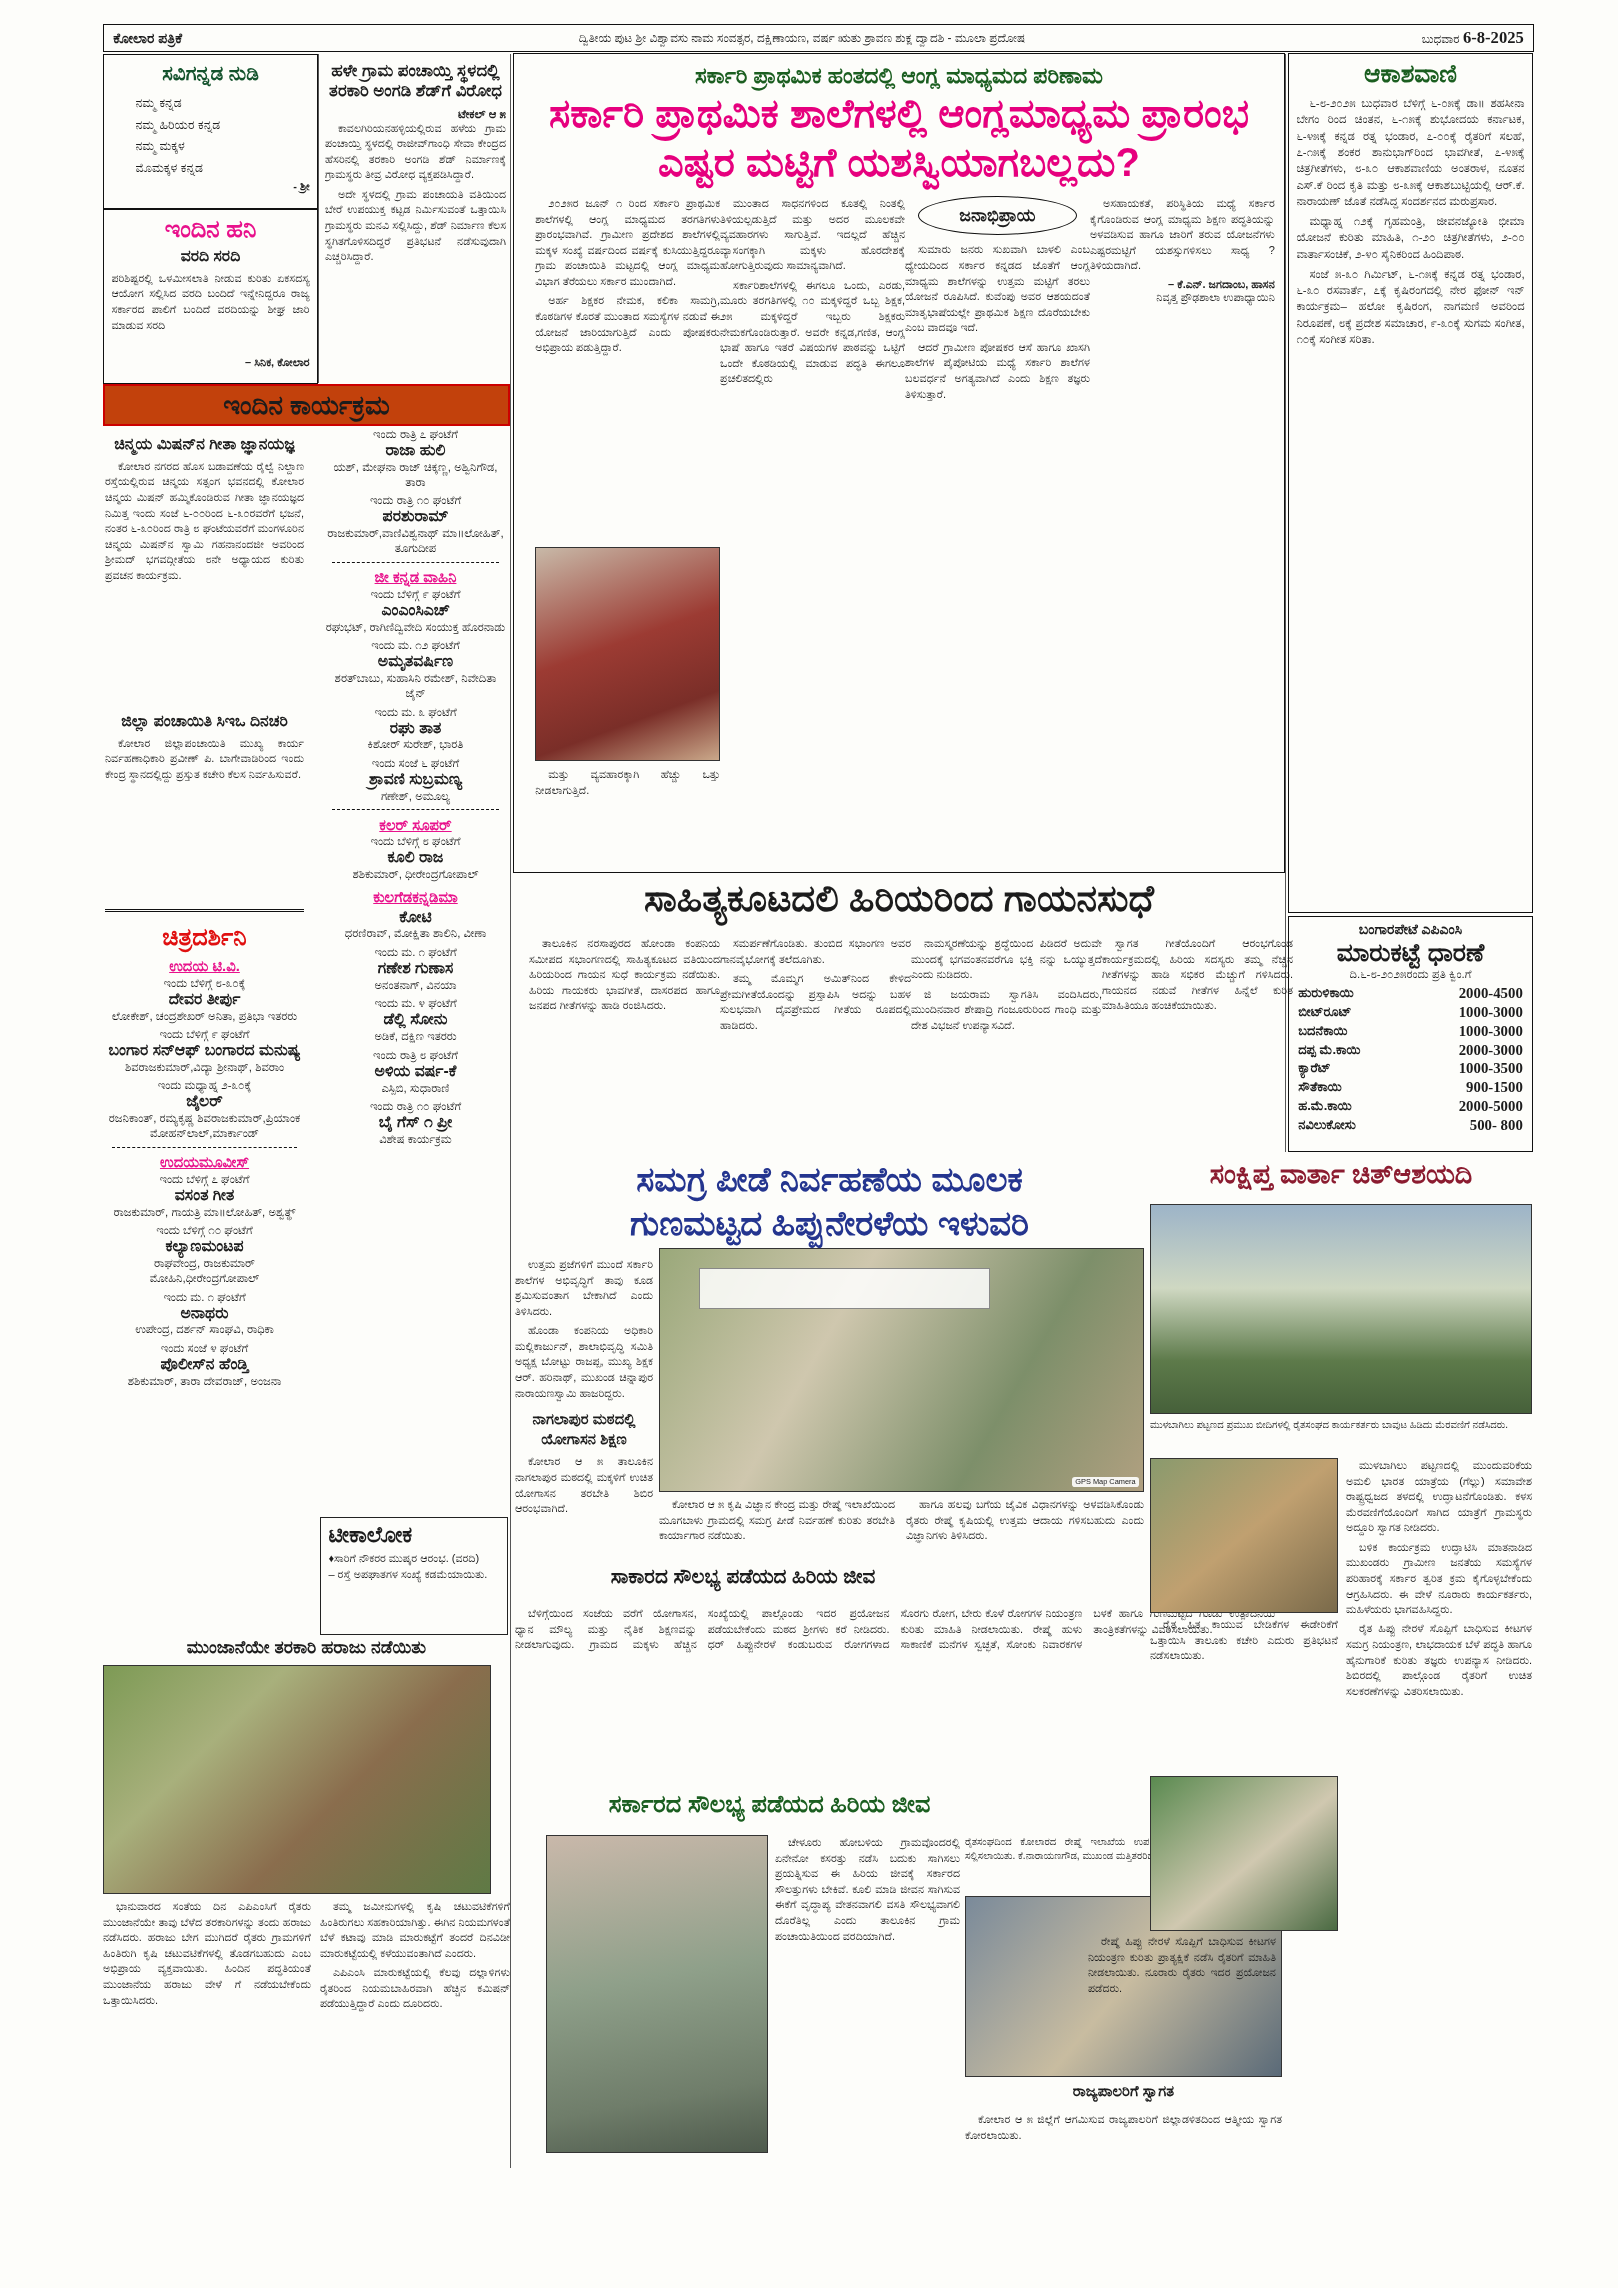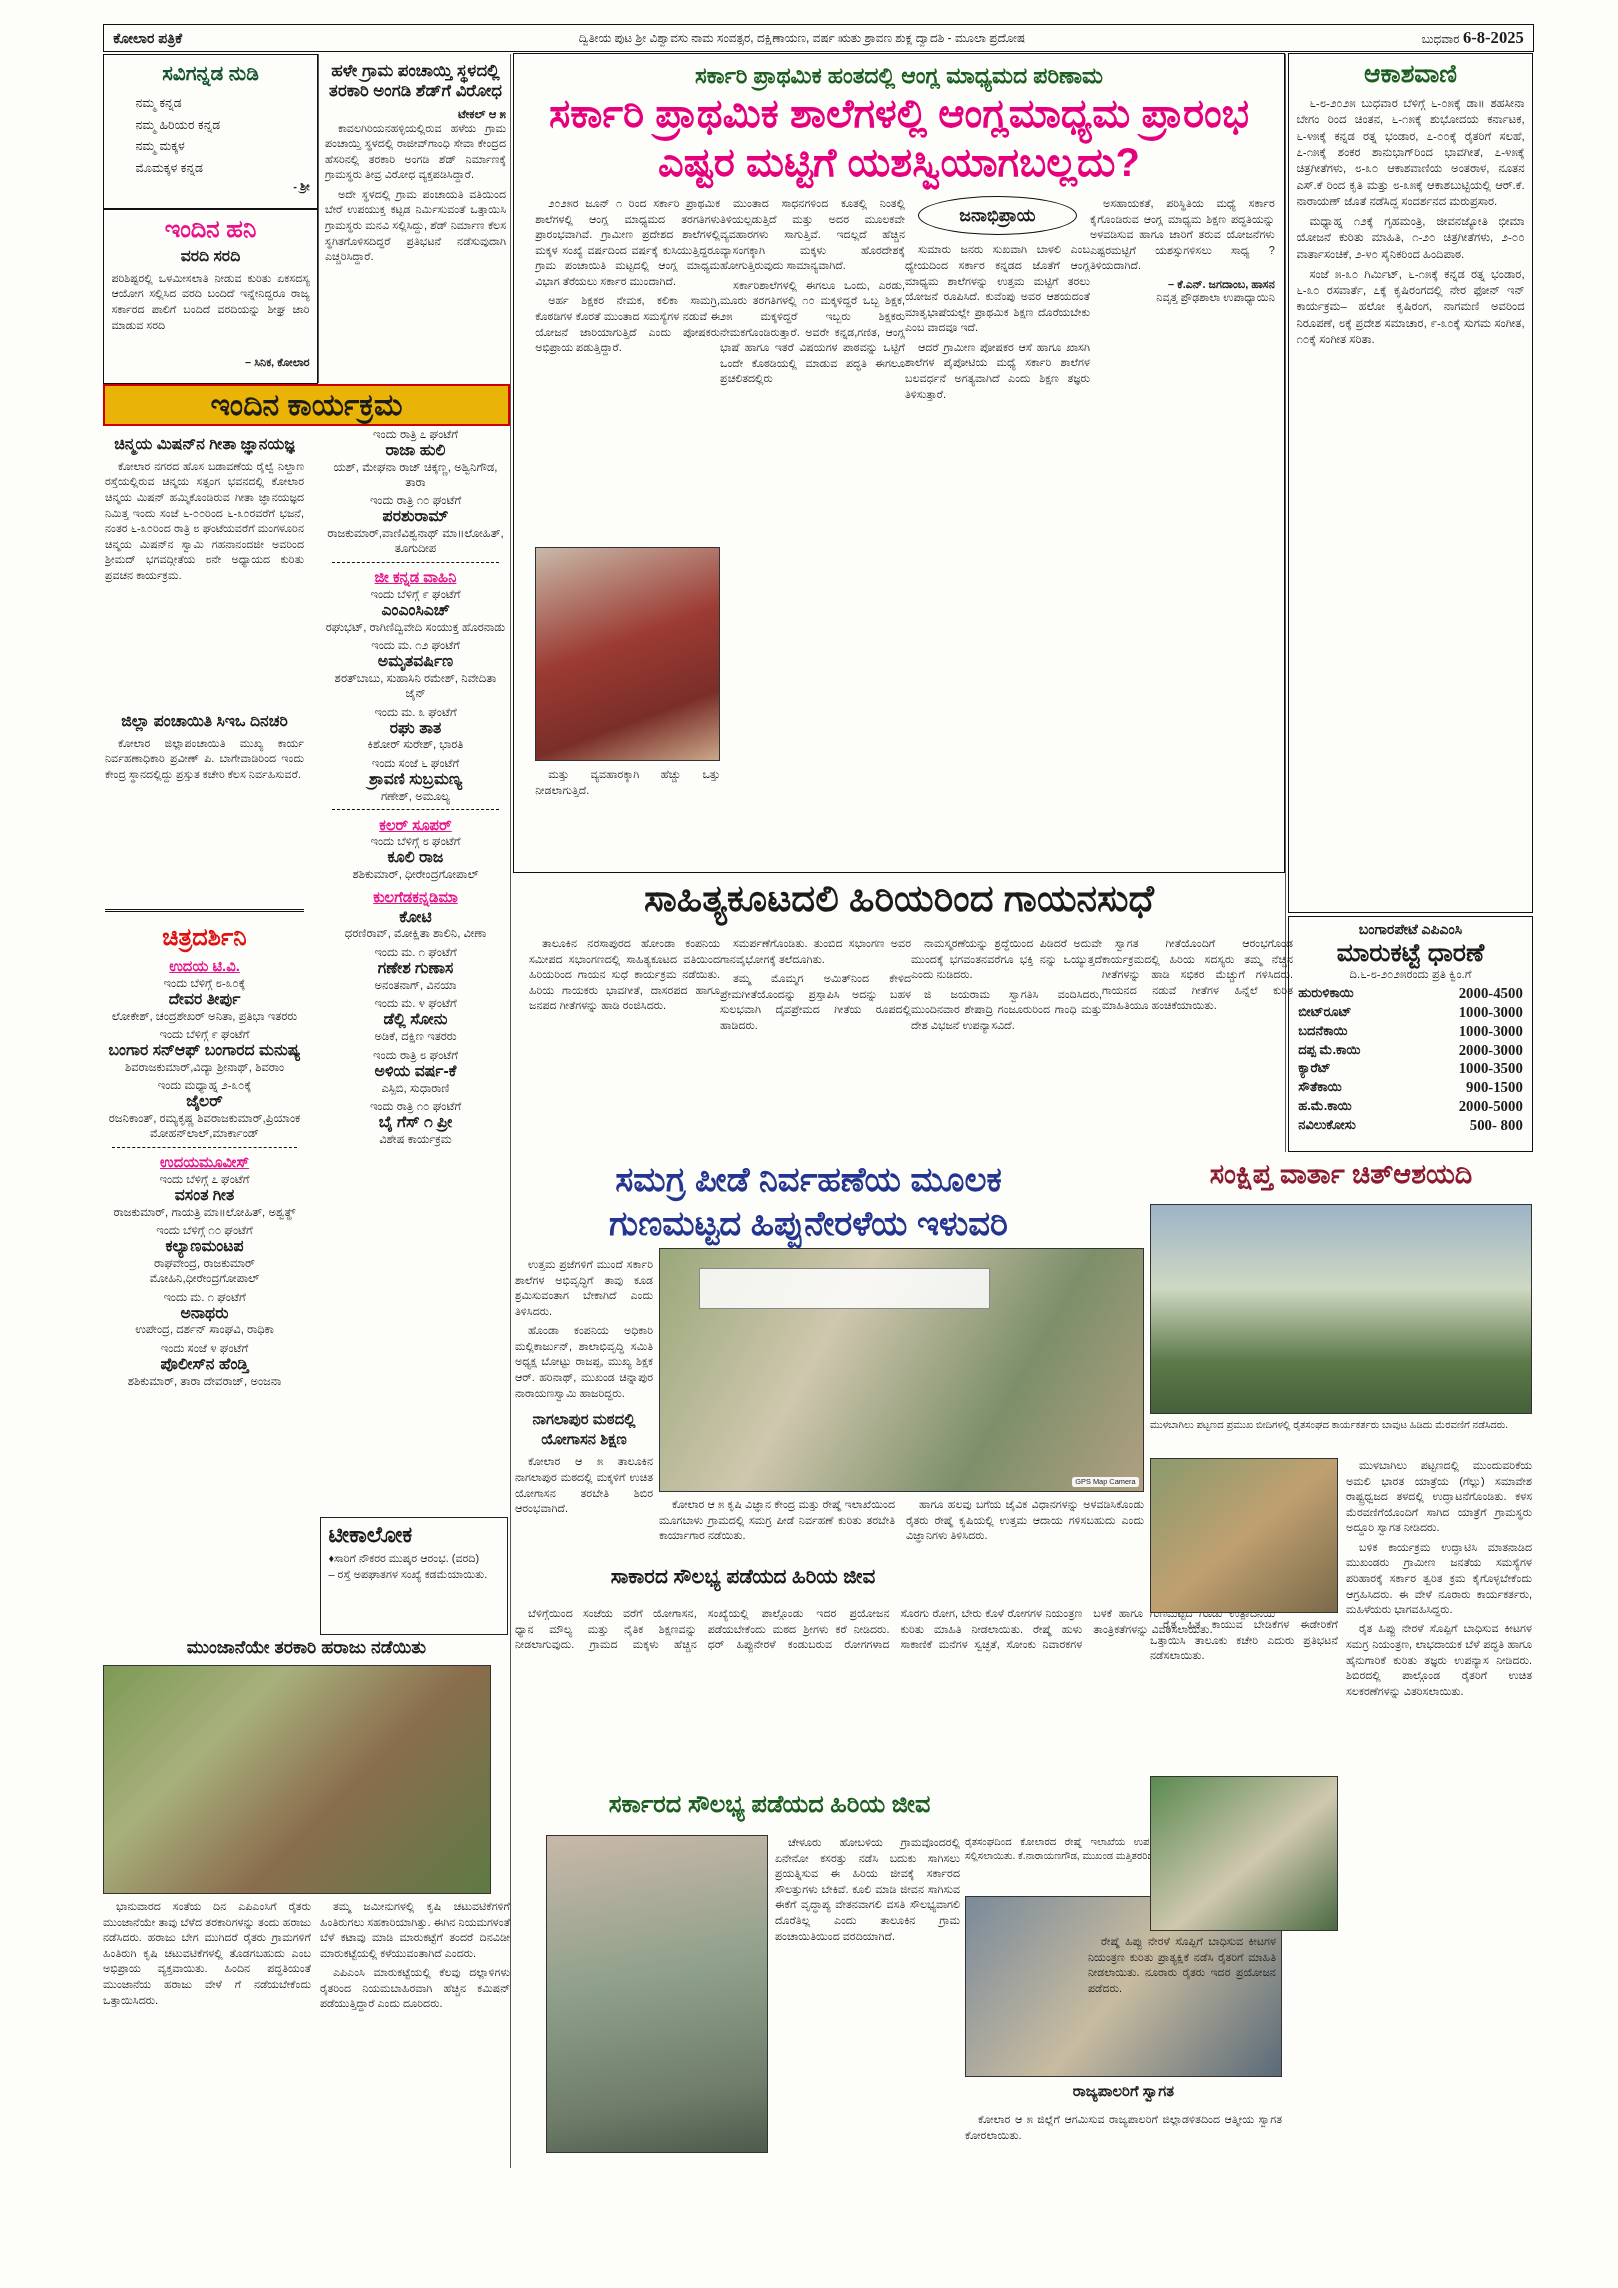--- a/index.html
+++ b/index.html
@@ -17,22 +17,22 @@
   .masthead .date b{font-size:16.6px;font-family:"Liberation Serif",serif;}
   
   .body-txt{font-size:11px;line-height:1.42;text-align:justify;overflow:hidden;}
   .body-txt p{margin:0 0 3.7px 0;text-indent:13px;}
   .sign{font-weight:bold;text-align:right;font-size:11px;}
   
   .sav-title{color:#14532d;font-weight:bold;font-size:20px;text-align:center;margin:5.5px 0 7.4px;}
   .poem{font-size:12.5px;line-height:1.75;padding-left:24px;}
   .hani-title{color:#e8128c;font-weight:bold;font-size:24px;text-align:center;margin:3.7px 0;}
   .hani-sub{font-weight:bold;font-size:15.7px;text-align:center;margin:1.8px 0 5.5px;}
-  .banner{background:#eab308;border:2.8px solid #cc0000;display:flex;align-items:center;justify-content:center;
-          font-size:30px;font-weight:bold;}
+  .banner{background:#c2410c;border:2.8px solid #cc0000;display:flex;align-items:center;justify-content:center;
+          font-size:26px;font-weight:bold;}
   .sec-head{font-weight:bold;font-size:15.7px;text-align:center;line-height:1.25;margin:3.7px 0 5.5px;}
   .red-big{color:#e01010;font-weight:bold;font-size:24px;text-align:center;margin:7.4px 0 3.7px;}
   .channel{color:#e8128c;font-weight:bold;font-size:14.8px;text-align:center;text-decoration:underline;margin:6.5px 0 1.8px;}
   .show{text-align:center;margin-bottom:4.6px;}
   .show .time{font-size:11.5px;}
   .show .title{font-weight:bold;font-size:15.7px;line-height:1.2;}
   .show .cast{font-size:11.5px;line-height:1.3;}
   .dashline{border-top:1.8px dashed #111;margin:5.5px 7.4px;}
   
   .kicker{color:#1b5e20;font-weight:bold;font-size:22px;text-align:center;margin-top:5.5px;}
@@ -306,21 +306,21 @@
       </div>
     <div class="c body-txt">
         <p>ನಾಮಸ್ಮರಣೆಯನ್ನು ಶ್ರದ್ಧೆಯಿಂದ ಪಿಡಿದರೆ ಅದುವೇ ಮುಂದಕ್ಕೆ ಭಗವಂತನವರೆಗೂ ಭಕ್ತಿ ನನ್ನು ಒಯ್ಯುತ್ತದೆ ಎಂದು ನುಡಿದರು.</p>
         <p>ಜಿ ಜಯರಾಮ ಸ್ವಾಗತಿಸಿ ವಂದಿಸಿದರು, ಮುಂದಿನವಾರ ಶೇಷಾದ್ರಿ ಗಂಜೂರುರಿಂದ ಗಾಂಧಿ ಮತ್ತು ದೇಶ ವಿಭಜನೆ ಉಪನ್ಯಾಸವಿದೆ.</p>
       </div>
     <div class="c body-txt">
         <p>ಸ್ವಾಗತ ಗೀತೆಯೊಂದಿಗೆ ಆರಂಭಗೊಂಡ ಕಾರ್ಯಕ್ರಮದಲ್ಲಿ ಹಿರಿಯ ಸದಸ್ಯರು ತಮ್ಮ ನೆಚ್ಚಿನ ಗೀತೆಗಳನ್ನು ಹಾಡಿ ಸಭಿಕರ ಮೆಚ್ಚುಗೆ ಗಳಿಸಿದರು. ಗಾಯನದ ನಡುವೆ ಗೀತೆಗಳ ಹಿನ್ನೆಲೆ ಕುರಿತ ಮಾಹಿತಿಯೂ ಹಂಚಿಕೆಯಾಯಿತು.</p>
       </div>
   </div>
 
-  <div class="abs blue-head" style="left:494px;top:1157px;width:629px;height:94px;">
+  <div class="abs blue-head" style="left:515px;top:1157px;width:629px;height:94px;">
     <div>ಸಮಗ್ರ ಪೀಡೆ ನಿರ್ವಹಣೆಯ ಮೂಲಕ</div>
     <div>ಗುಣಮಟ್ಟದ ಹಿಪ್ಪುನೇರಳೆಯ ಇಳುವರಿ</div>
   </div>
 
   <div class="abs maroon-head" style="left:1150px;top:1159px;width:382px;height:42px;">ಸಂಕ್ಷಿಪ್ತ ವಾರ್ತಾ ಚಿತ್ಆಶಯದಿ</div>
 
   <div class="abs" style="left:515px;top:1257px;width:138px;height:303px;overflow:hidden;">
     <div class="body-txt">
         <p>ಉತ್ತಮ ಪ್ರಜೆಗಳಿಗೆ ಮುಂದೆ ಸರ್ಕಾರಿ ಶಾಲೆಗಳ ಅಭಿವೃದ್ಧಿಗೆ ತಾವು ಕೂಡ ಶ್ರಮಿಸುವಂತಾಗ ಬೇಕಾಗಿದೆ ಎಂದು ತಿಳಿಸಿದರು.</p>
         <p>ಹೊಂಡಾ ಕಂಪನಿಯ ಅಧಿಕಾರಿ ಮಲ್ಲಿಕಾರ್ಜುನ್, ಶಾಲಾಭಿವೃದ್ಧಿ ಸಮಿತಿ ಅಧ್ಯಕ್ಷ ಬೋಟ್ಟು ರಾಜಪ್ಪ, ಮುಖ್ಯ ಶಿಕ್ಷಕ ಆರ್. ಹರಿನಾಥ್, ಮುಖಂಡ ಚಿನ್ನಾಪುರ ನಾರಾಯಣಸ್ವಾಮಿ ಹಾಜರಿದ್ದರು.</p>

